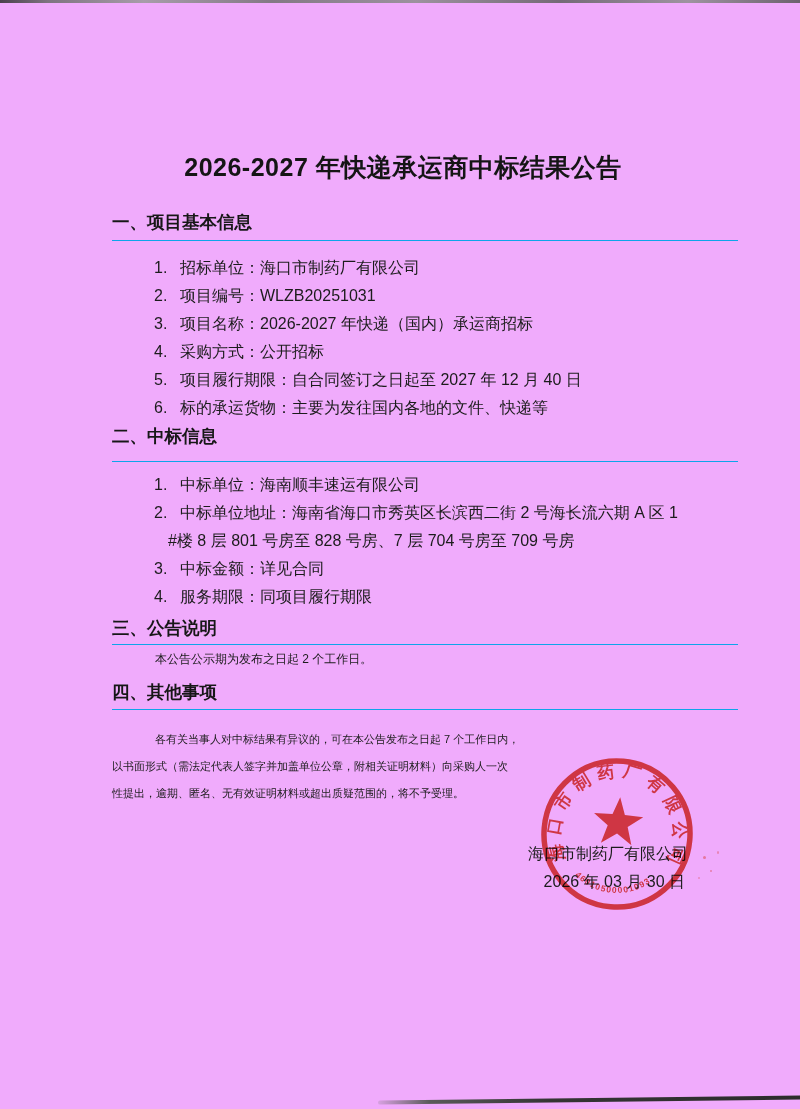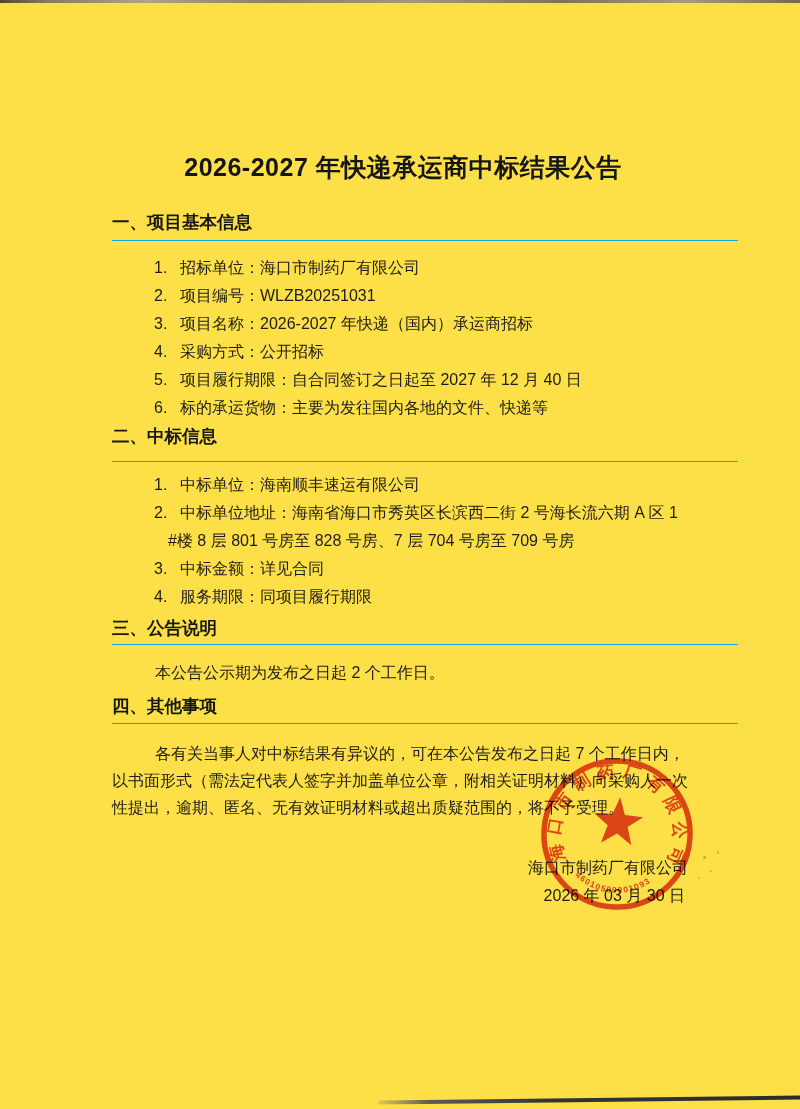--- a/index.html
+++ b/index.html
@@ -4,21 +4,21 @@
 <style>
   * { margin:0; padding:0; box-sizing:border-box; }
   html,body { width:800px; }
   body {
     font-family:"Liberation Sans","DejaVu Sans",sans-serif;
     background:#ffffff;
   }
   .page {
     position:relative;
     width:800px; height:1109px;
-    background:#fde047;
+    background:#f0abfc;
     overflow:hidden;
     color:#1c1c1c;
   }
   
   .scan-edge-top {
     position:absolute; top:0; left:0; width:800px; height:3px;
     background:linear-gradient(90deg,#2e2e2e 0%,#6a6a6a 6%,#9a9a9a 18%,#707070 34%,#8d8d8d 52%,#5f5f5f 70%,#8f8f8f 86%,#555555 100%);
     opacity:.85;
   }
   .scan-edge-bottom {
@@ -55,29 +55,28 @@
   ol.items li {
     display:flex;
     line-height:28px;
     padding-left:42px;
     font-size:16px; font-weight:500;
     white-space:nowrap;
   }
   ol.items li .num { width:26px; flex:0 0 26px; }
   ol.items li.cont { padding-left:56px;align-items:flex-end; }
   .para {
-    margin-top:14px;
-    font-size:16px; font-weight:500;
+    font-size:12px; font-weight:500;
     line-height:28px;
     padding-left:43px;
     white-space:nowrap;
   }
   .para4 { margin-top:16px; }
   .pline {
-    font-size:16px; font-weight:500;
+    font-size:11px; font-weight:500;
     line-height:27px;
     white-space:nowrap;
   }
   .pline.first { padding-left:43px; }
   .signature { margin-top:33px; }
   .sig-company {
     text-align:right; padding-right:50px;
     font-size:16px; font-weight:500; line-height:28px;
   }
   .sig-date {

